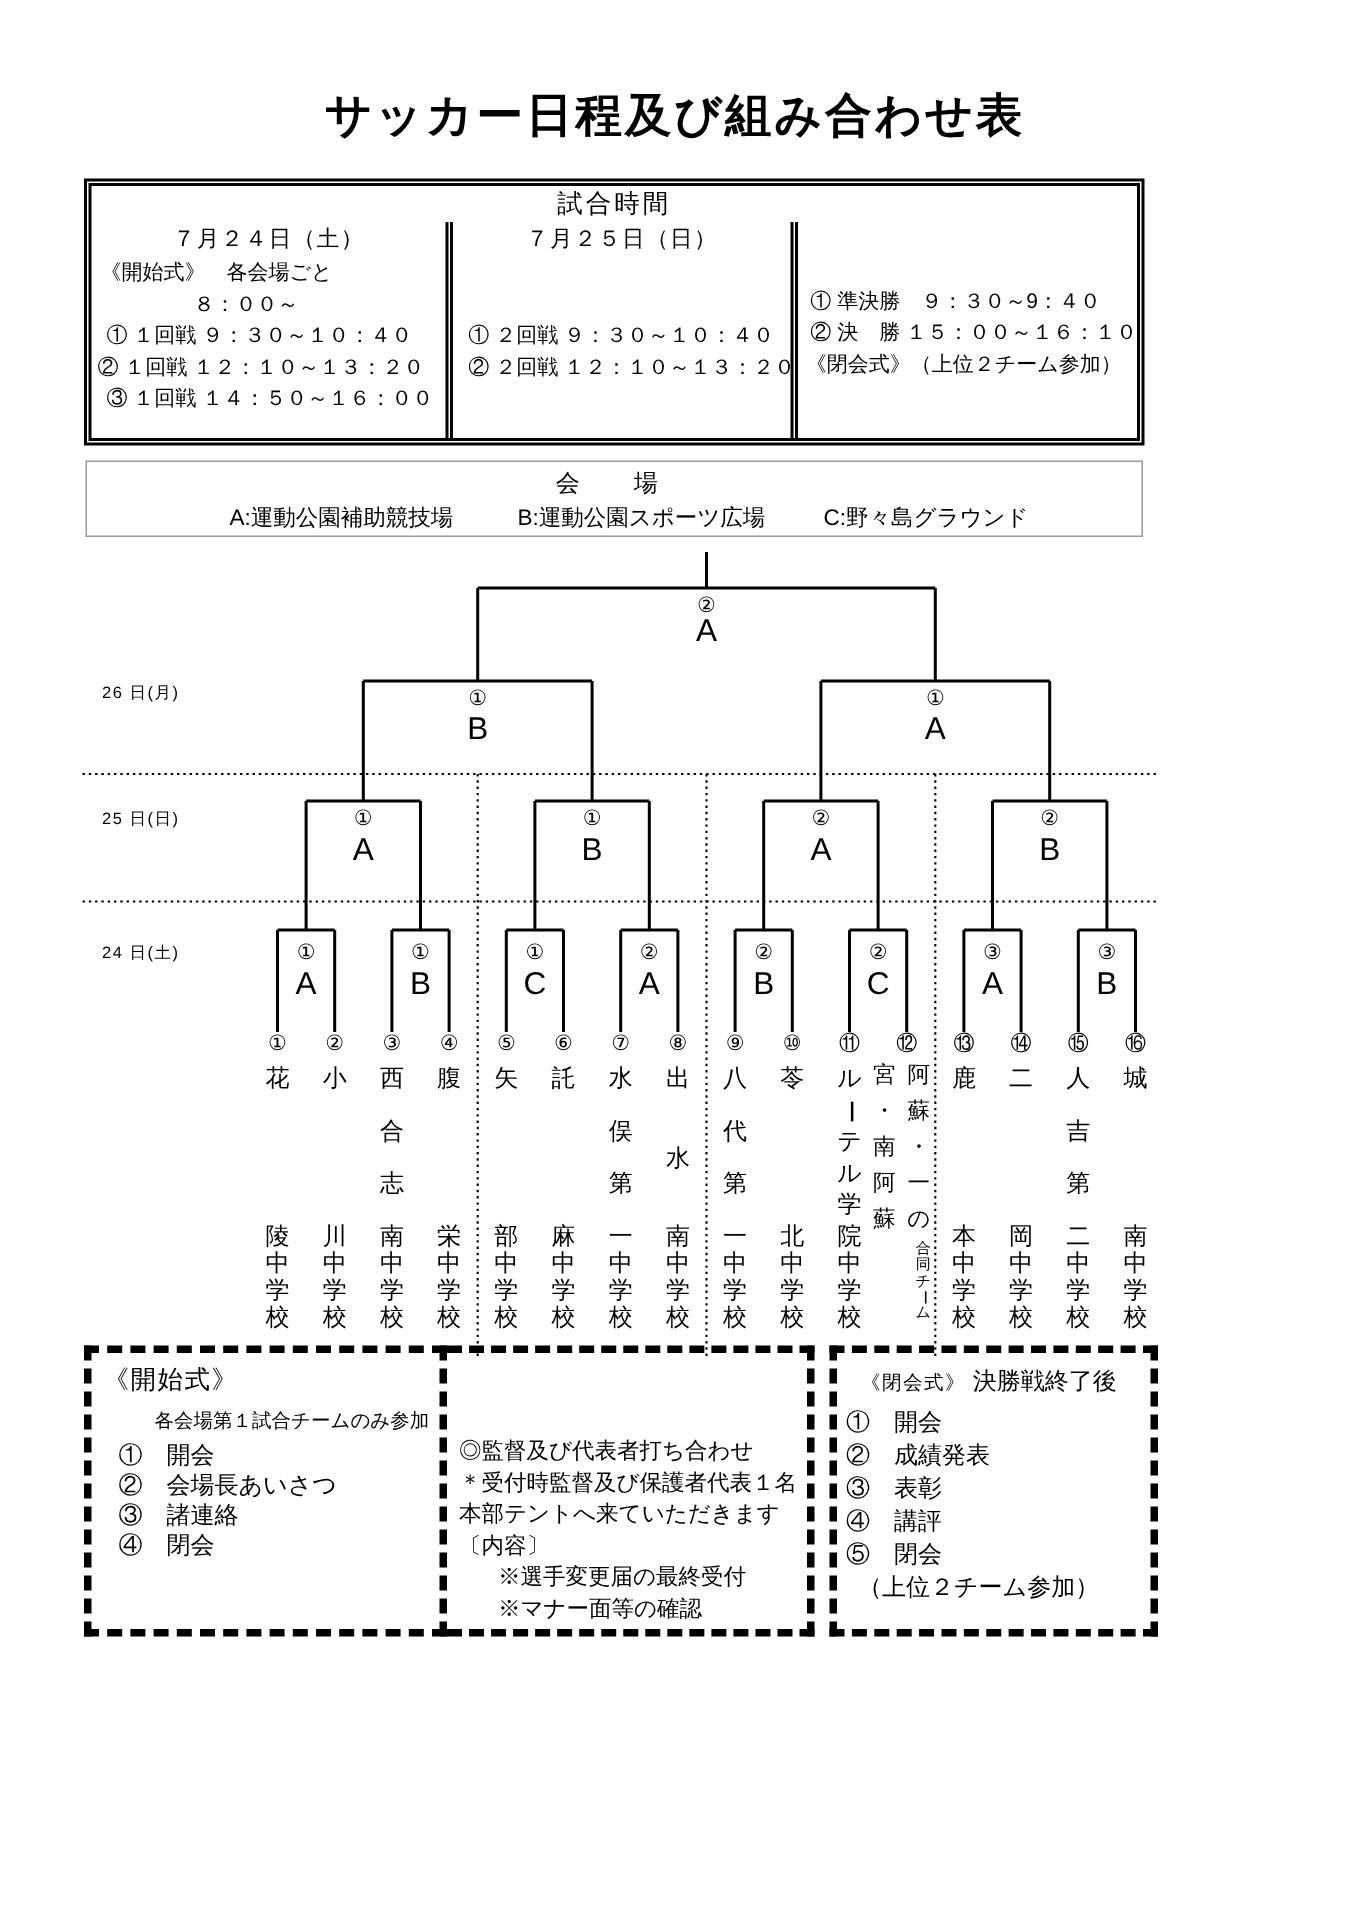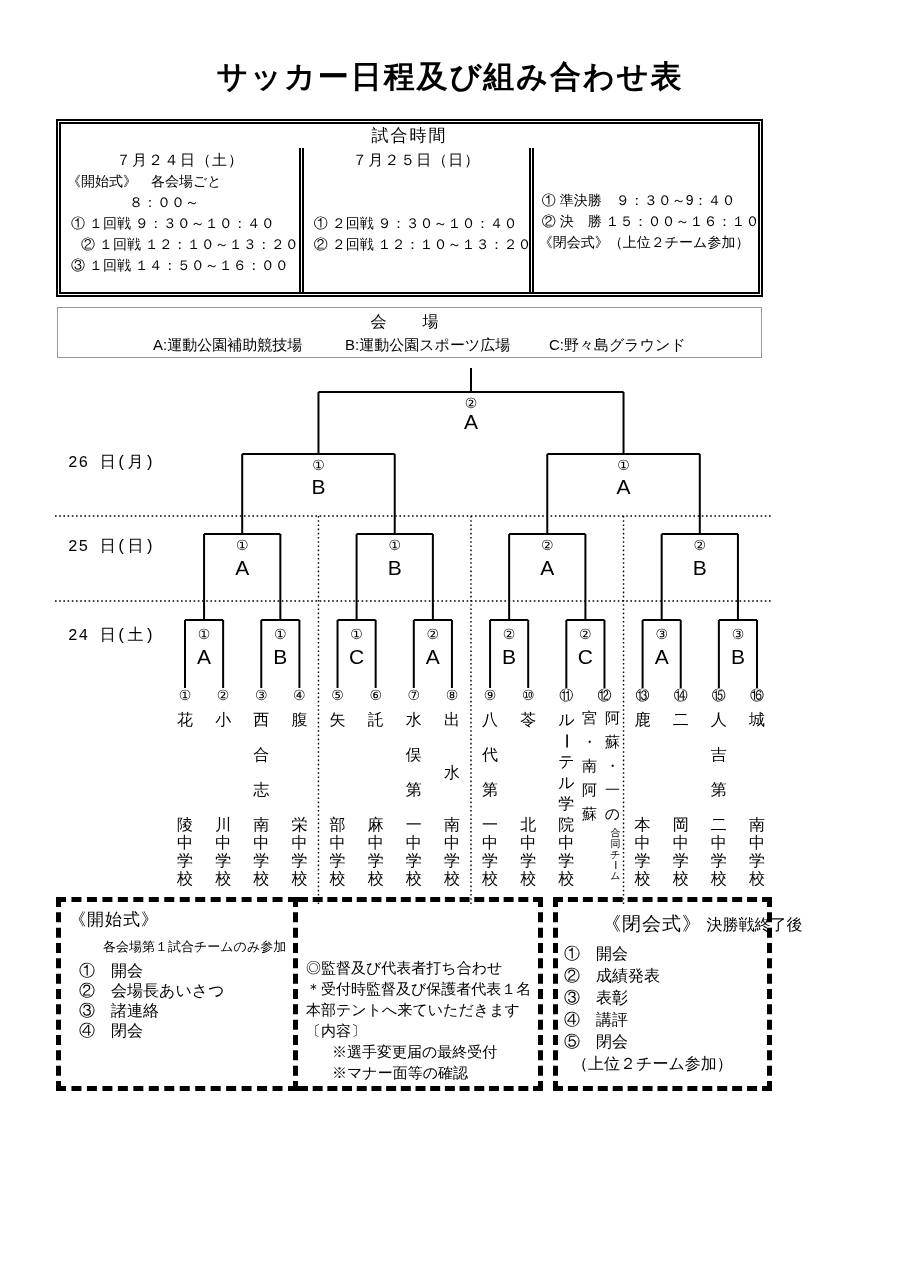--- a/index.html
+++ b/index.html
@@ -18,41 +18,41 @@
   .sdate{text-align:center;font-size:15px;line-height:23px;letter-spacing:1px;}
   .sline{font-size:14px;line-height:21px;white-space:nowrap;}
   
   .venue{left:57px;top:307px;width:705px;height:51px;border:1px solid #999;box-sizing:border-box;}
   .venue-heading{text-align:center;font-size:16px;letter-spacing:10px;margin-top:4px;}
   .venue-items{position:relative;height:20px;font-size:15px;margin-top:3px;}
   .venue-items span{position:absolute;white-space:nowrap;}
   
   .lbl{position:absolute;transform:translate(-50%,-50%);white-space:nowrap;line-height:1;}
   .lbl-left{position:absolute;transform:translateY(-50%);white-space:nowrap;line-height:1;}
-  .day-lbl{font-size:16px;letter-spacing:1px;font-family:Liberation Mono, monospace;}
+  .day-lbl{font-size:11px;letter-spacing:1px;}
   .circ{font-size:14px;}
   .ltr{font-size:21px;}
   .tnum{font-size:14px;}
   .tchar{font-size:16px;}
   .tchar-s{font-size:15px;}
   .tnote{font-size:10px;}
   .rot{display:inline-block;transform:rotate(90deg);}
   
   .bbox{position:absolute;top:897px;height:194px;border:5px dashed #000;box-sizing:border-box;}
   .box1{left:56px;width:242px;padding:6px 2px 0 8px;}
   .box2{left:298px;width:245px;border-left:none;padding:55px 2px 0 8px;}
   .box3{left:553px;width:219px;padding:9px 2px 0 4px;}
   .b1-head{font-size:17px;letter-spacing:1px;}
   .b1-sub{font-size:13px;margin-left:34px;margin-top:7px;white-space:nowrap;}
   .b1-items{margin-left:10px;margin-top:5px;}
   .b1-items div{font-size:16px;line-height:20px;white-space:nowrap;}
   .b2-lines div{font-size:15px;line-height:21px;white-space:nowrap;}
   .b2-lines div.indent{margin-left:26px;}
   .b3-headrow{margin-left:12px;white-space:nowrap;}
-  .b3-head{font-size:19px;letter-spacing:1px;margin-left:28px;}
+  .b3-head{font-size:13px;letter-spacing:1px;}
   .b3-sub{font-size:16px;}
   .b3-items{margin-left:2px;margin-top:6px;}
   .b3-items div{font-size:16px;line-height:22px;white-space:nowrap;}
   .b3-items div.last{margin-left:8px;}
 </style>
 </head>
 <body>
 
 <div class="page">
 
@@ -60,21 +60,21 @@
 
   <div class="abs sched">
     <div class="sched-heading">試合時間</div>
     <div class="sched-cols">
       <div class="scol scol-1">
         <div class="sdate">７月２４日（土）</div>
         <div class="slines">
             <div class="sline" style="padding-left: 6px;">《開始式》　各会場ごと</div>
             <div class="sline" style="padding-left: 68px;">８：００～</div>
             <div class="sline" style="padding-left: 10px;">① １回戦 ９：３０～１０：４０</div>
-            <div class="sline" style="padding-left: 20px;">② １回戦 １２：１０～１３：２０</div>
+            <div class="sline" style="padding-left: 4px;">② １回戦 １２：１０～１３：２０</div>
             <div class="sline" style="padding-left: 10px;">③ １回戦 １４：５０～１６：００</div>
           </div>
       </div>
       <div class="scol scol-2">
         <div class="sdate">７月２５日（日）</div>
         <div class="slines">
             <div class="sline" style="padding-left: 10px;">&nbsp;</div>
             <div class="sline" style="padding-left: 10px;">&nbsp;</div>
             <div class="sline" style="padding-left: 10px;">① ２回戦 ９：３０～１０：４０</div>
             <div class="sline" style="padding-left: 10px;">② ２回戦 １２：１０～１３：２０</div>

